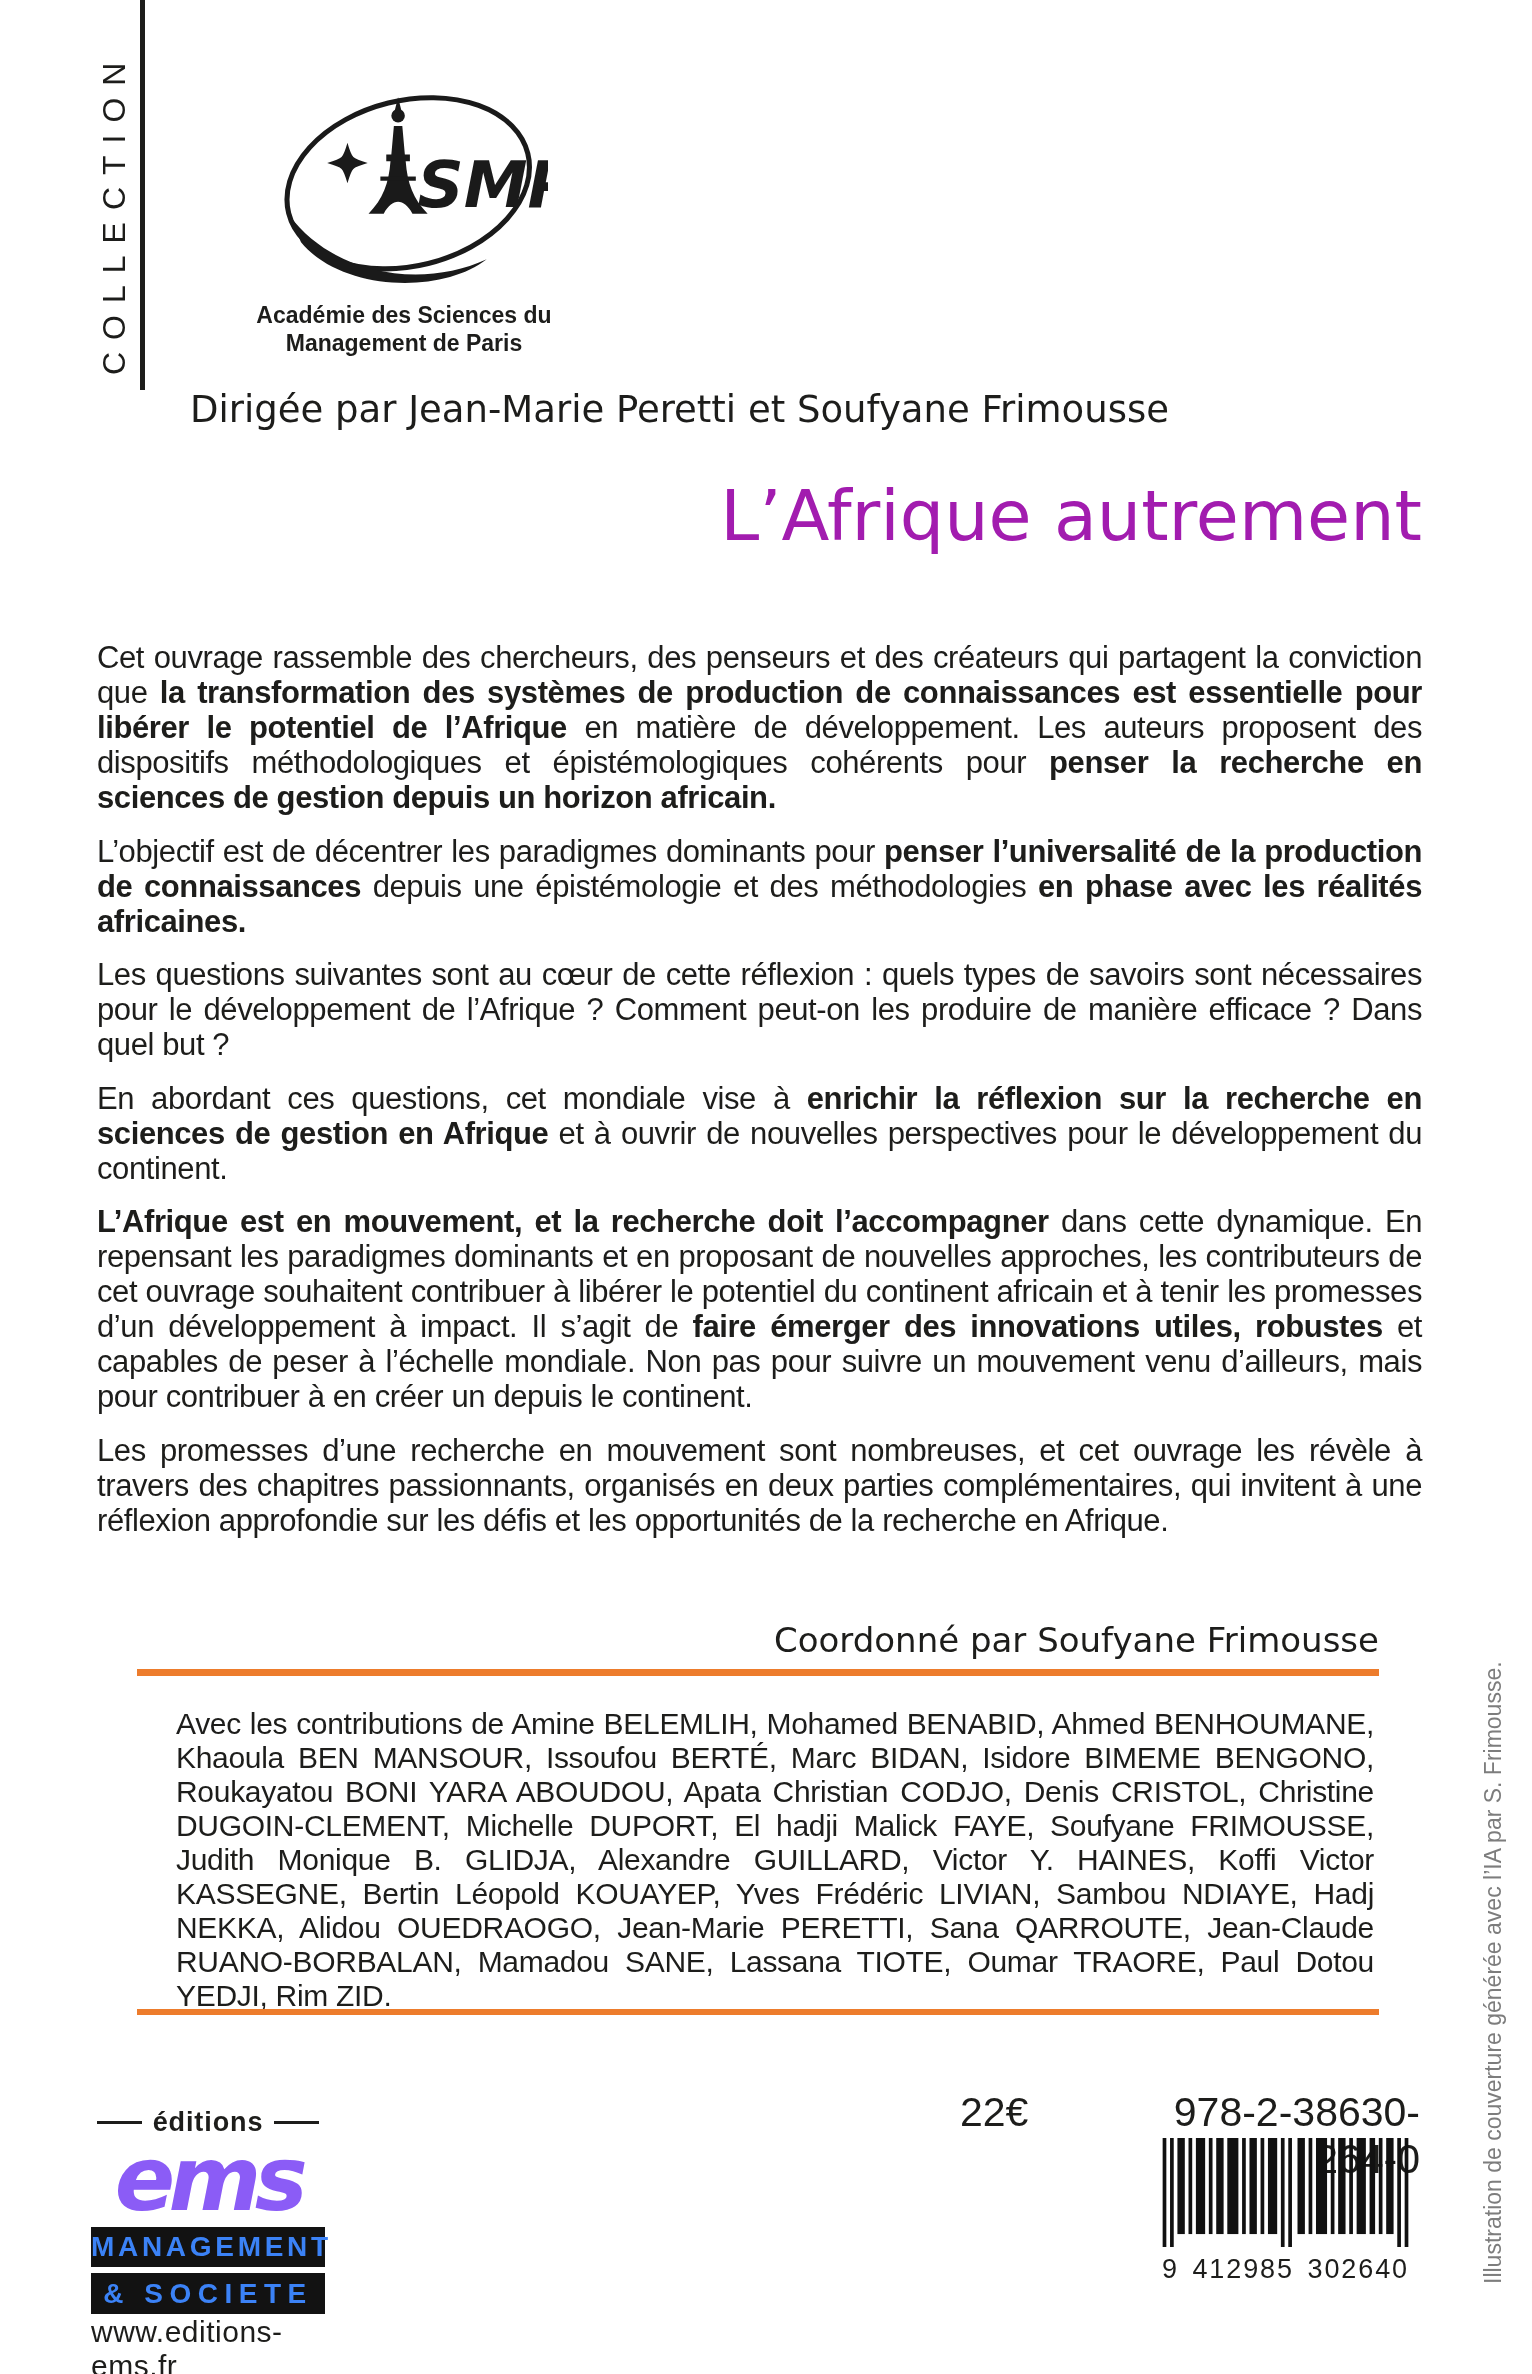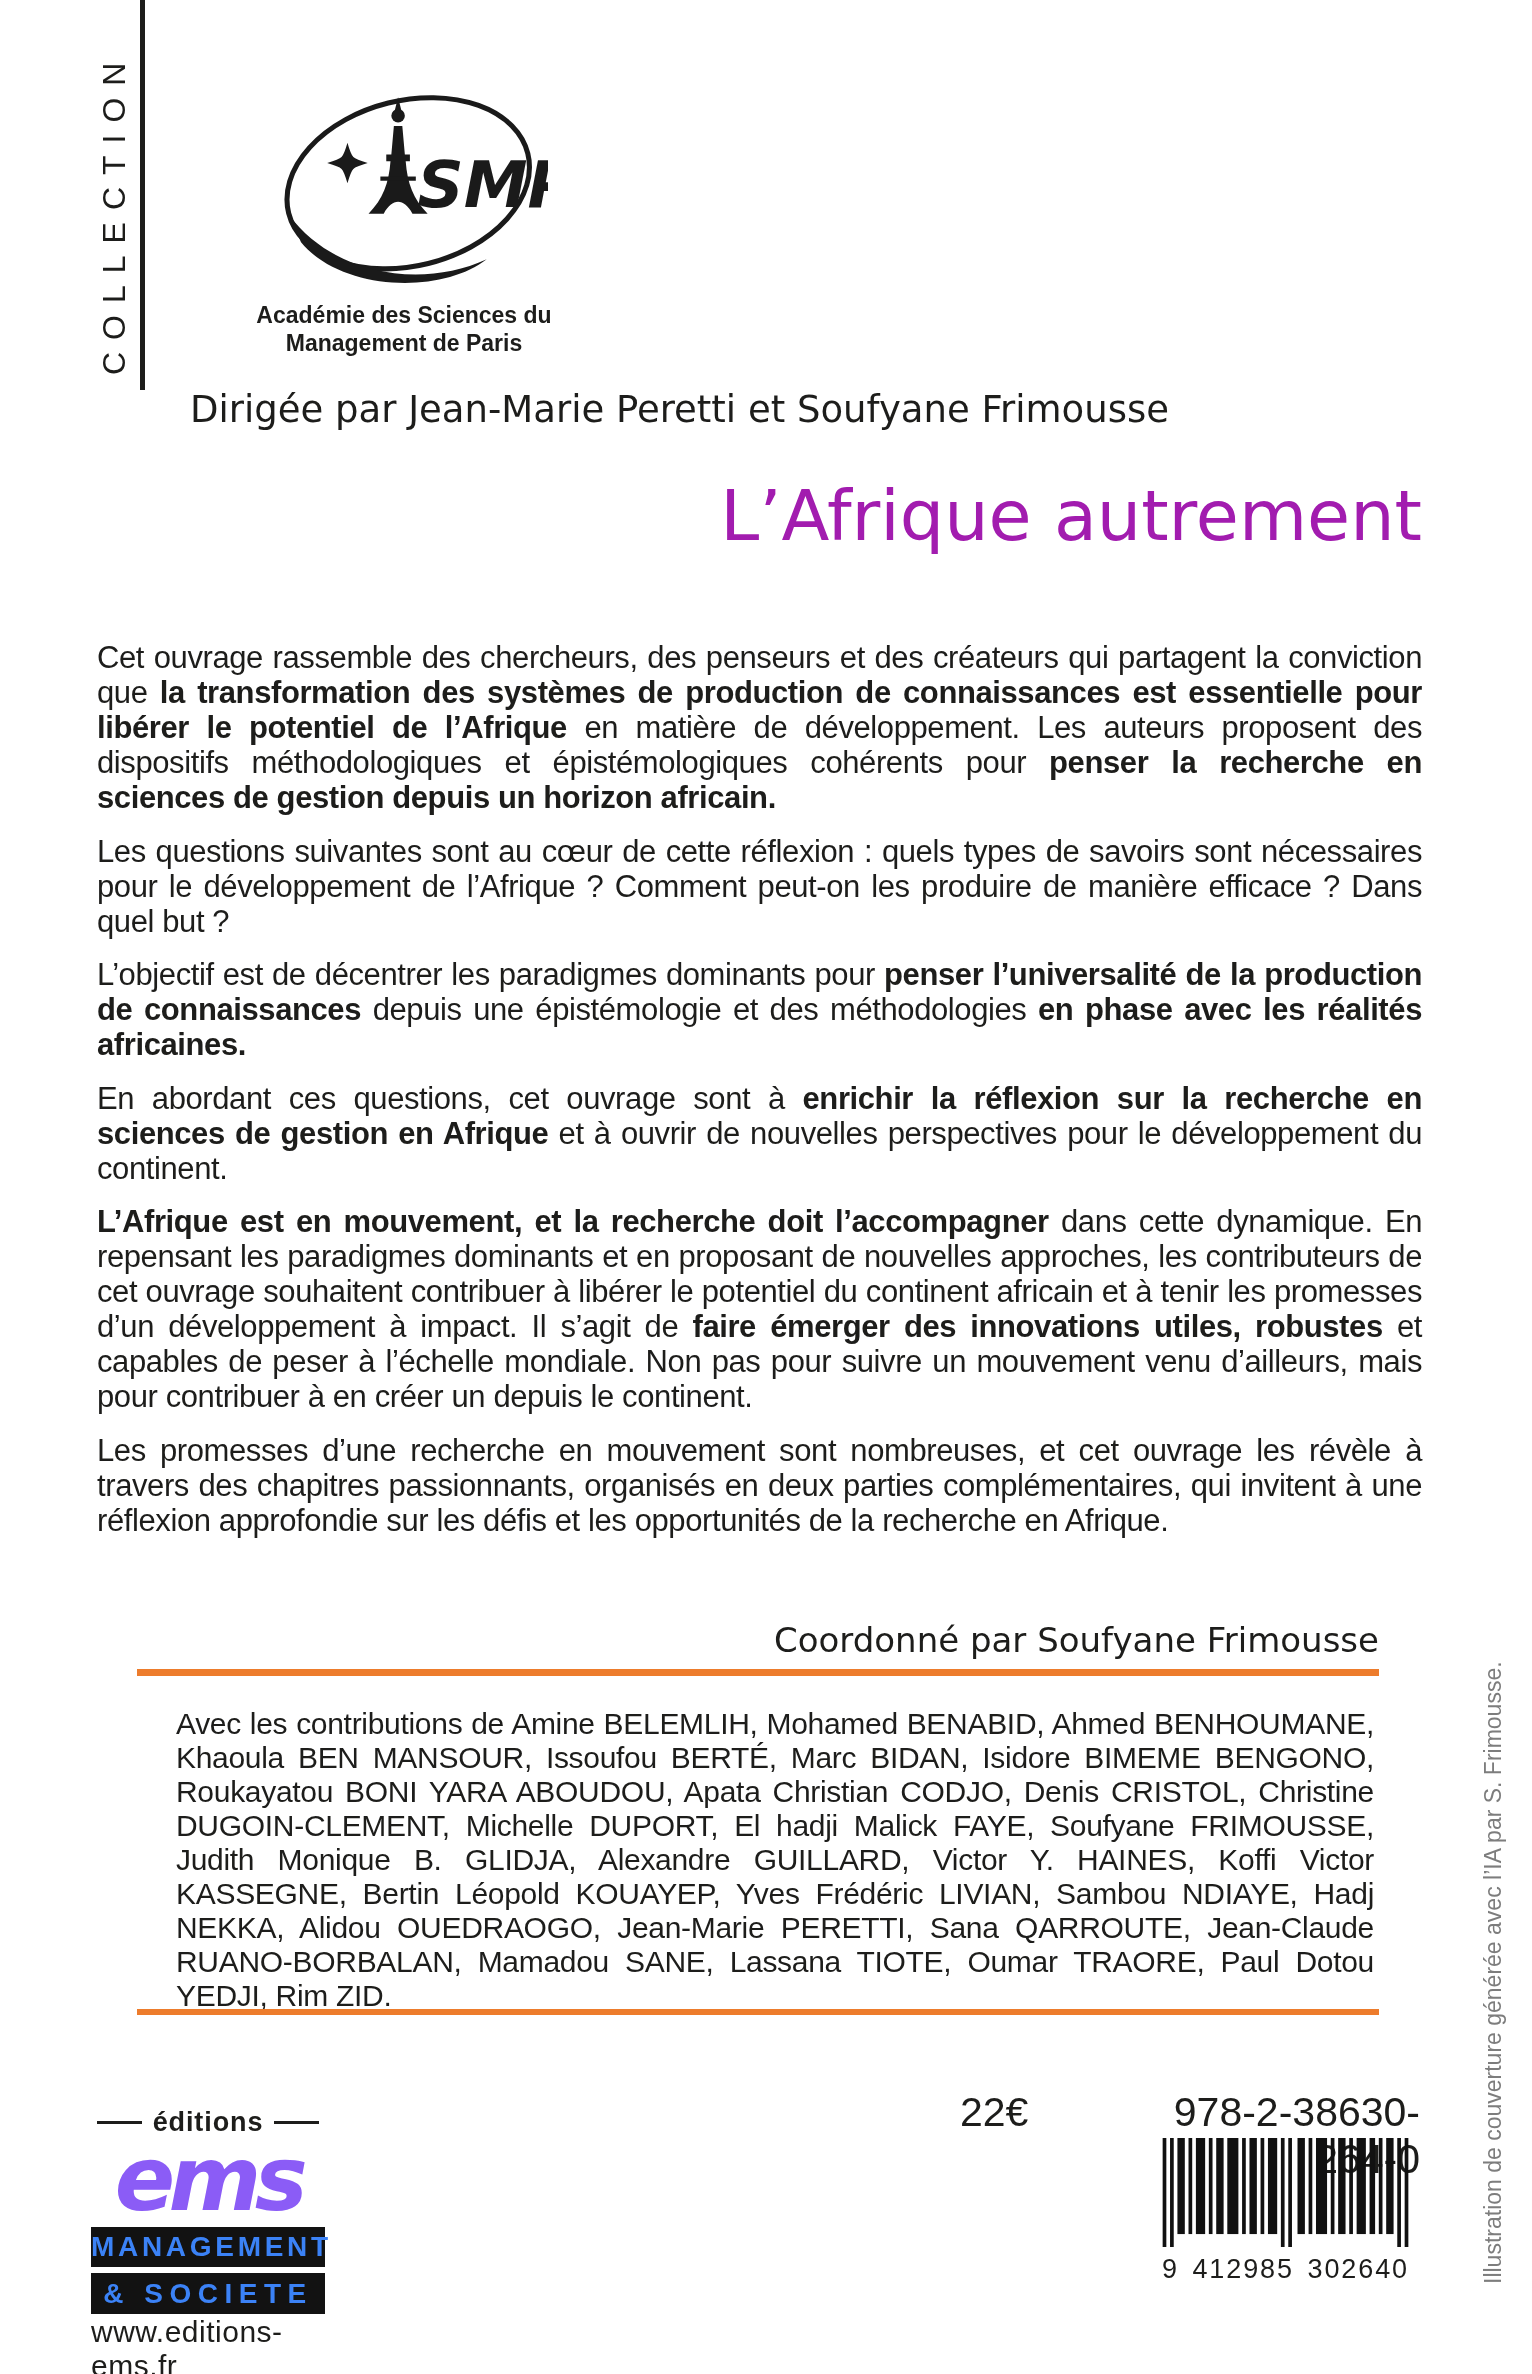--- a/index.html
+++ b/index.html
@@ -91,23 +91,23 @@
       <div>Management de Paris</div>
     </div>
   </div>
 
   <div class="dirigee">Dirigée par Jean-Marie Peretti et Soufyane Frimousse</div>
 
   <div class="title" style="color:#a21caf;text-align:right;">L’Afrique autrement</div>
 
   <div class="bodytext">
     <p><span>Cet ouvrage rassemble des chercheurs, des penseurs et des créateurs qui partagent la conviction que </span><span class="b">la transformation des systèmes de production de connaissances est essentielle pour libérer le potentiel de l’Afrique</span><span> en matière de développement. Les auteurs proposent des dispositifs méthodologiques et épistémologiques cohérents pour </span><span class="b">penser la recherche en sciences de gestion depuis un horizon africain.</span></p>
+    <p><span>L’objectif est de décentrer les paradigmes dominants pour </span><span class="b">penser l’universalité de la production de connaissances</span><span> depuis une épistémologie et des méthodologies </span><span class="b">en phase avec les réalités africaines.</span></p>
     <p><span>Les questions suivantes sont au cœur de cette réflexion : quels types de savoirs sont nécessaires pour le développement de l’Afrique ? Comment peut-on les produire de manière efficace ? Dans quel but ?</span></p>
-    <p><span>L’objectif est de décentrer les paradigmes dominants pour </span><span class="b">penser l’universalité de la production de connaissances</span><span> depuis une épistémologie et des méthodologies </span><span class="b">en phase avec les réalités africaines.</span></p>
-    <p><span>En abordant ces questions, cet ouvrage sont à </span><span class="b">enrichir la réflexion sur la recherche en sciences de gestion en Afrique</span><span> et à ouvrir de nouvelles perspectives pour le développement du continent.</span></p>
+    <p><span>En abordant ces questions, cet mondiale vise à </span><span class="b">enrichir la réflexion sur la recherche en sciences de gestion en Afrique</span><span> et à ouvrir de nouvelles perspectives pour le développement du continent.</span></p>
     <p><span class="b">L’Afrique est en mouvement, et la recherche doit l’accompagner</span><span> dans cette dynamique. En repensant les paradigmes dominants et en proposant de nouvelles approches, les contributeurs de cet ouvrage souhaitent contribuer à libérer le potentiel du continent africain et à tenir les promesses d’un développement à impact. Il s’agit de </span><span class="b">faire émerger des innovations utiles, robustes</span><span> et capables de peser à l’échelle mondiale. Non pas pour suivre un mouvement venu d’ailleurs, mais pour contribuer à en créer un depuis le continent.</span></p>
     <p><span>Les promesses d’une recherche en mouvement sont nombreuses, et cet ouvrage les révèle à travers des chapitres passionnants, organisés en deux parties complémentaires, qui invitent à une réflexion approfondie sur les défis et les opportunités de la recherche en Afrique.</span></p>
   </div>
 
   <div class="coordonne">Coordonné par Soufyane Frimousse</div>
   <div class="rule top" style="background:#ed7c2c;"></div>
 
   <div class="contributors">Avec les contributions de Amine BELEMLIH, Mohamed BENABID, Ahmed BENHOUMANE, Khaoula BEN MANSOUR, Issoufou BERTÉ, Marc BIDAN, Isidore BIMEME BENGONO, Roukayatou BONI YARA ABOUDOU, Apata Christian CODJO, Denis CRISTOL, Christine DUGOIN-CLEMENT, Michelle DUPORT, El hadji Malick FAYE, Soufyane FRIMOUSSE, Judith Monique B. GLIDJA, Alexandre GUILLARD, Victor Y. HAINES, Koffi Victor KASSEGNE, Bertin Léopold KOUAYEP, Yves Frédéric LIVIAN, Sambou NDIAYE, Hadj NEKKA, Alidou OUEDRAOGO, Jean-Marie PERETTI, Sana QARROUTE, Jean-Claude RUANO-BORBALAN, Mamadou SANE, Lassana TIOTE, Oumar TRAORE, Paul Dotou YEDJI, Rim ZID.</div>
   <div class="rule bottom" style="background:#ed7c2c;"></div>
 

